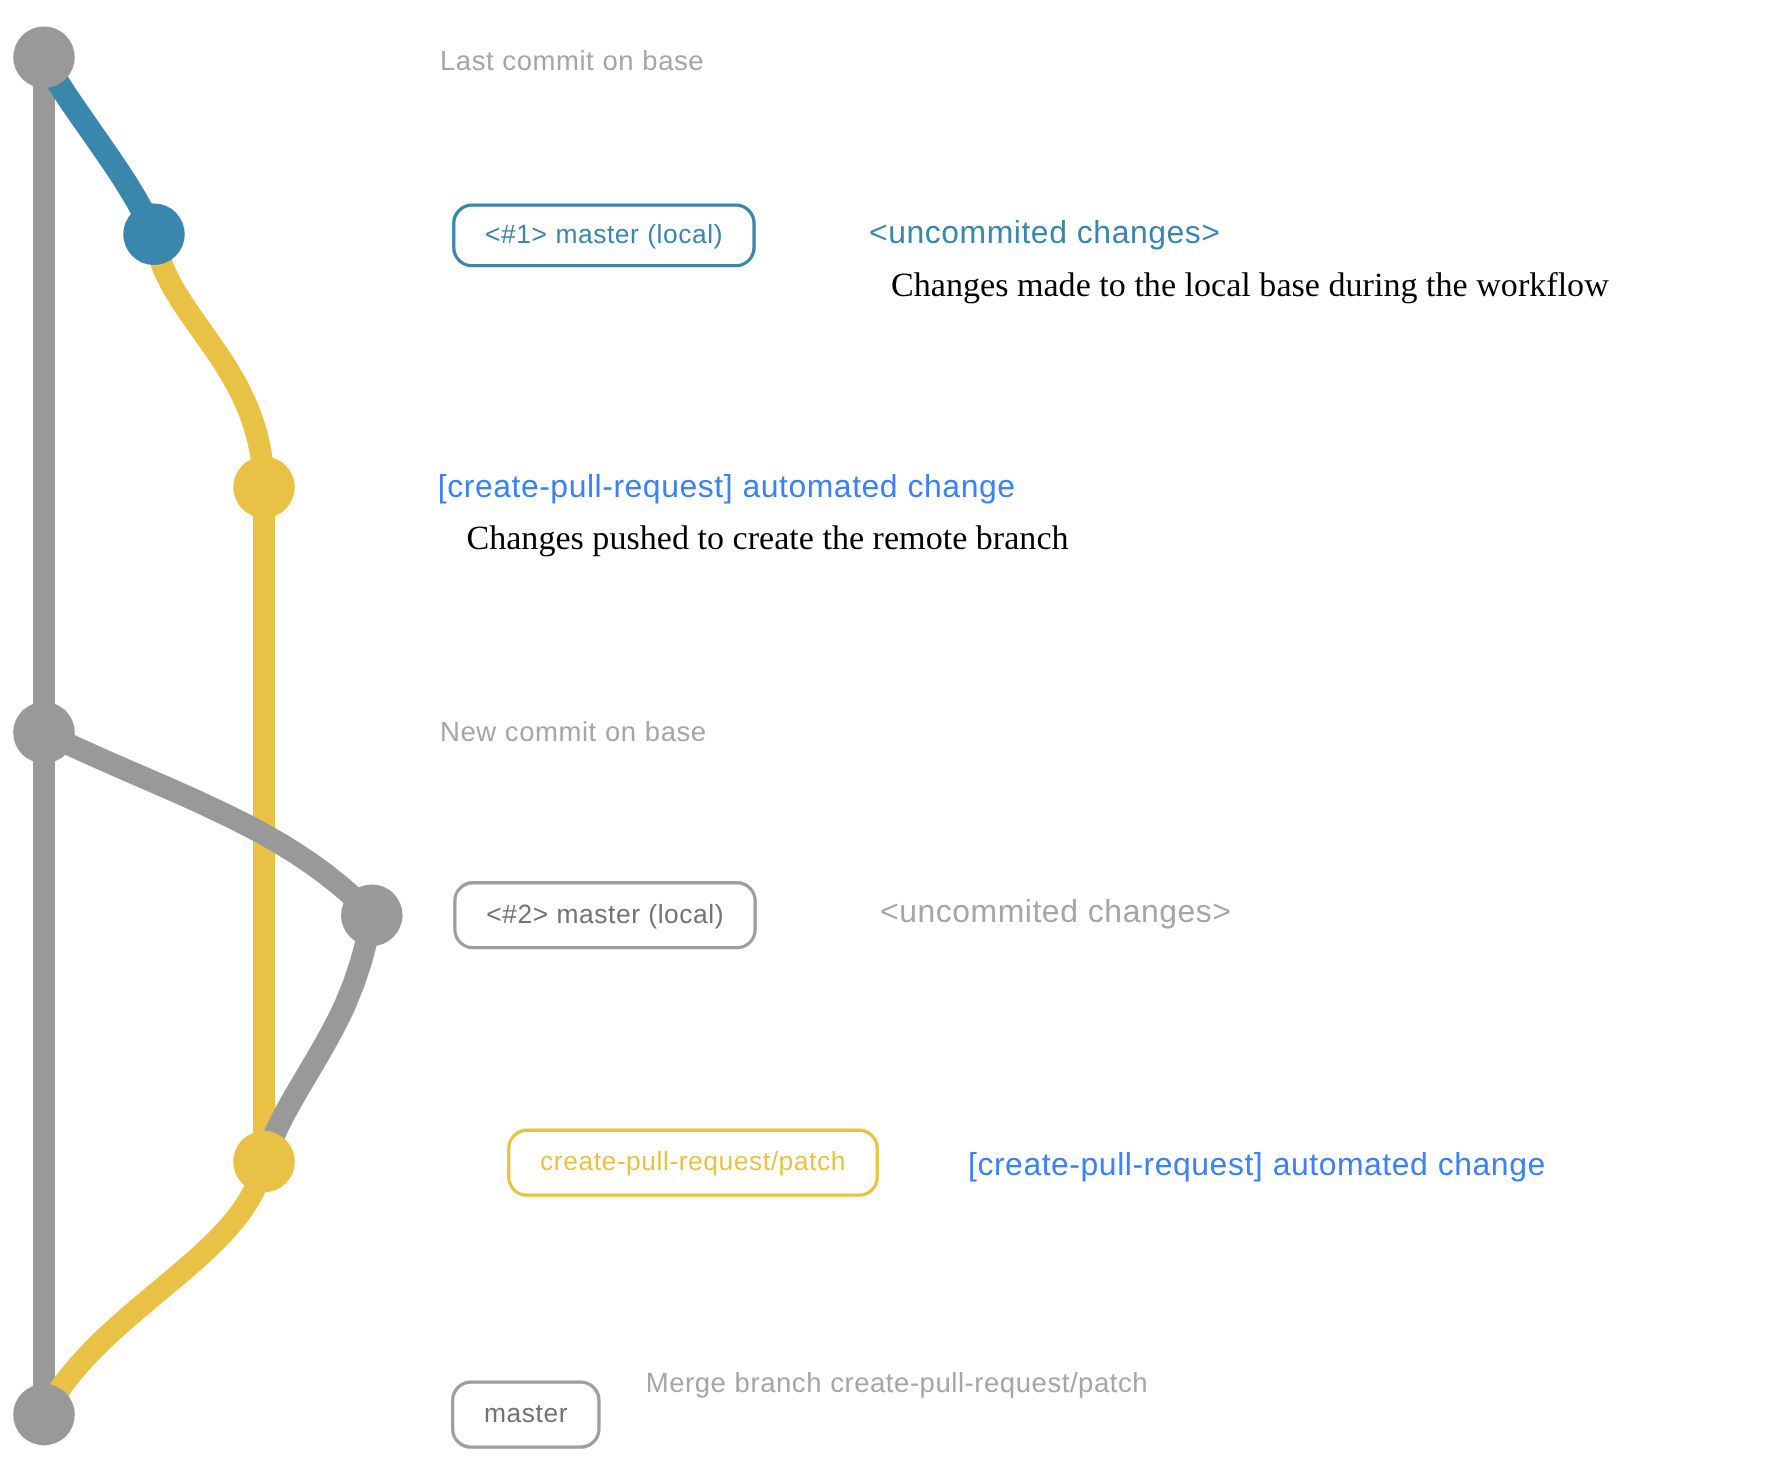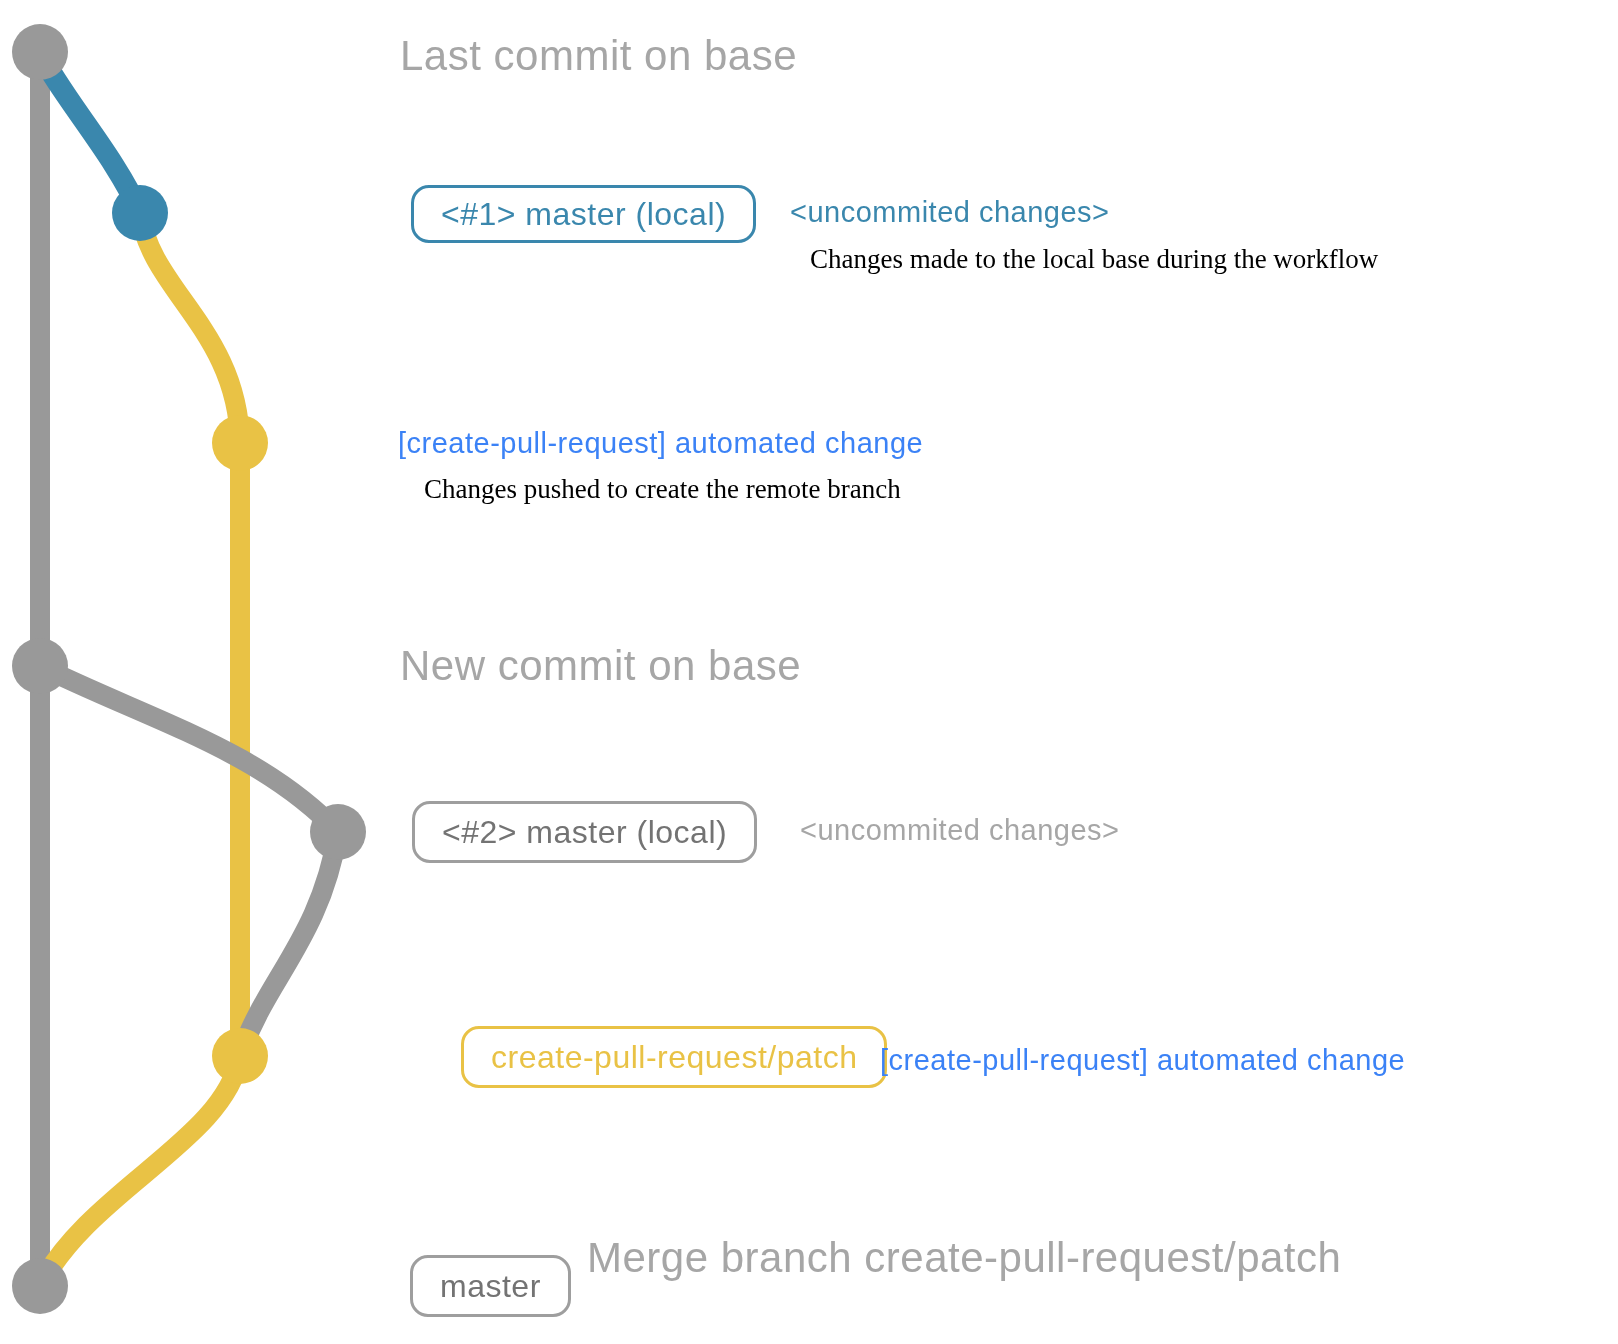--- a/index.html
+++ b/index.html
@@ -19,47 +19,47 @@
     position: absolute;
     left: 0;
     top: 0;
   }
   .abs {
     position: absolute;
     transform: translateY(-50%);
     white-space: nowrap;
   }
   .lbl {
-    font-size: 42px;
+    font-size: 25px;
     color: #a6a6a6;
     letter-spacing: 0.5px;
   }
   .title {
     font-size: 29px;
     letter-spacing: 0.5px;
   }
   .title-blue  { color: #3a87ad; }
   .title-gray  { color: #a6a6a6; }
   .title-yellow{ color: #3b82f6; }
   .annotation {
     font-family: "Liberation Serif", serif;
-    font-size: 27px;
+    font-size: 31px;
     color: #000000;
   }
   .badge {
     position: absolute;
     transform: translateY(-50%);
     display: inline-flex;
     align-items: center;
     justify-content: center;
     height: 52px;
     padding: 0 27px;
     border: 3px solid;
     border-radius: 18px;
-    font-size: 32px;
+    font-size: 24px;
     letter-spacing: 0.5px;
     white-space: nowrap;
     background: #ffffff;
   }
   .badge-blue   { border-color: #3a87ad; color: #3a87ad; }
   .badge-gray   { border-color: #9e9e9e; color: #737373; }
   .badge-yellow { border-color: #e9c245; color: #e9c245; margin-left: 48px; }
 </style>
 </head>
 <body>

